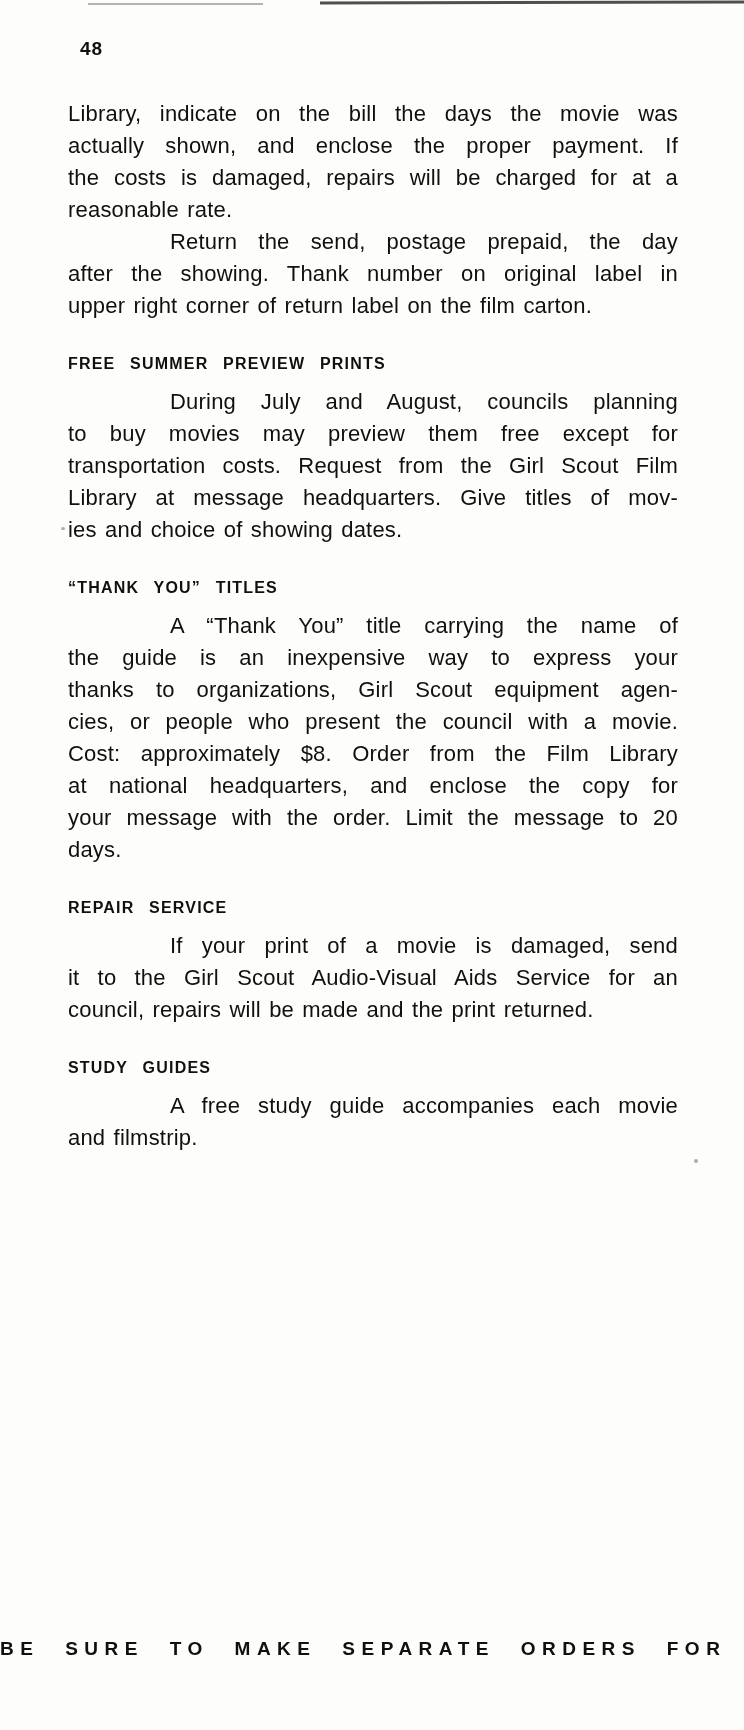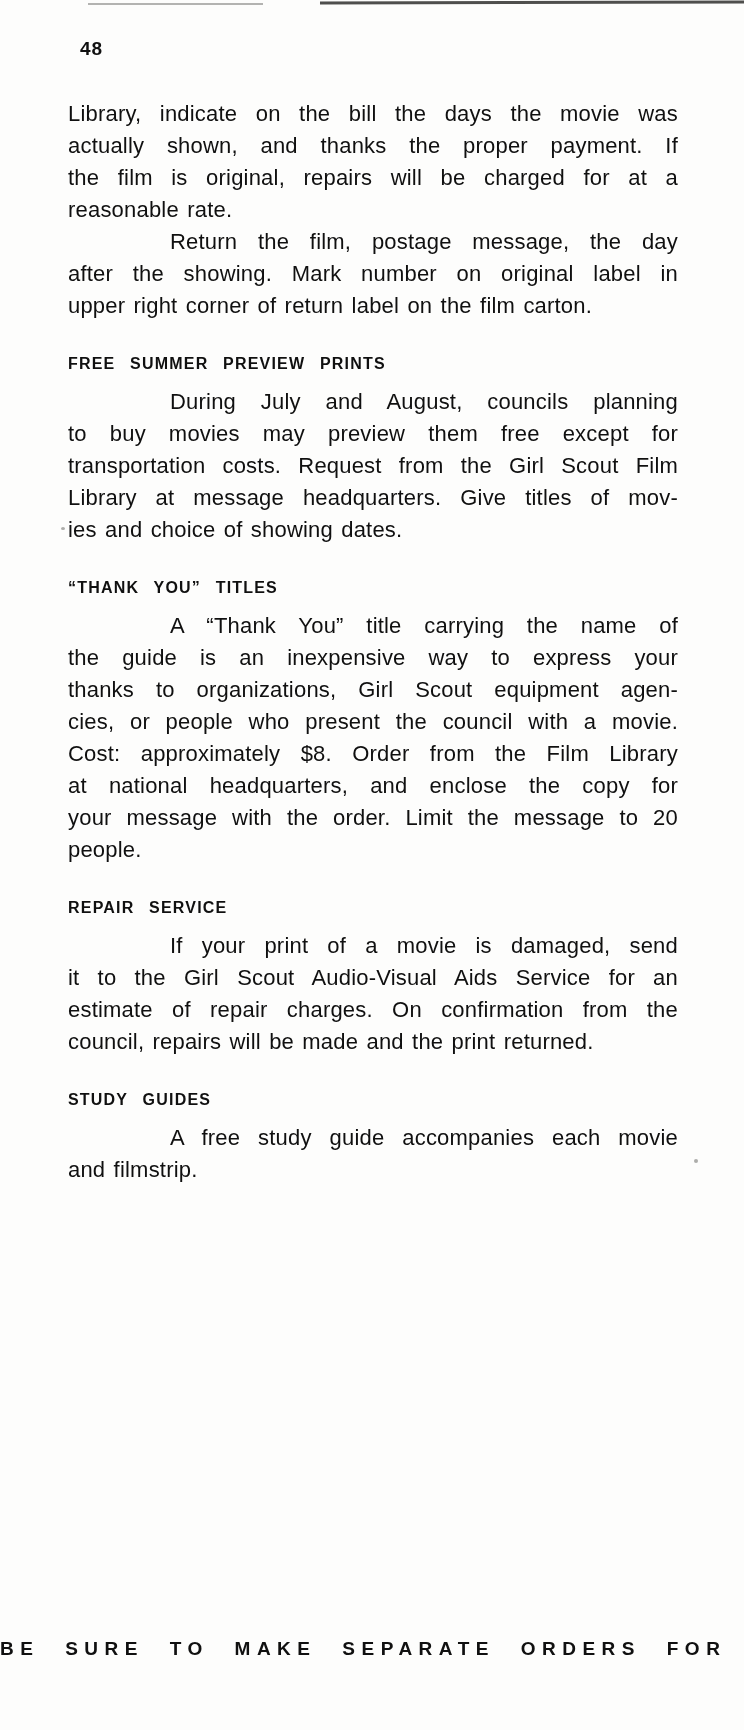--- a/index.html
+++ b/index.html
@@ -75,53 +75,52 @@
   <div class="scan-line seg1"></div>
   <div class="scan-line seg2"></div>
   <div class="speck a"></div>
   <div class="speck b"></div>
 
   <div class="pageno">48</div>
 
   <main class="body-col">
       <div class="para">
         <div class="line">Library, indicate on the bill the days the movie was</div>
-        <div class="line">actually shown, and thanks the proper payment. If</div>
-        <div class="line">the film is original, repairs will be charged for at a</div>
+        <div class="line">actually shown, and enclose the proper payment. If</div>
+        <div class="line">the costs is damaged, repairs will be charged for at a</div>
         <div class="line last">reasonable rate.</div>
       </div>
       <div class="para">
-        <div class="line indent">Return the film, postage message, the day</div>
-        <div class="line">after the showing. Mark number on original label in</div>
+        <div class="line indent">Return the send, postage prepaid, the day</div>
+        <div class="line">after the showing. Thank number on original label in</div>
         <div class="line last">upper right corner of return label on the film carton.</div>
       </div>
       <div class="heading">FREE SUMMER PREVIEW PRINTS</div>
       <div class="para">
         <div class="line indent">During July and August, councils planning</div>
         <div class="line">to buy movies may preview them free except for</div>
         <div class="line">transportation costs. Request from the Girl Scout Film</div>
         <div class="line">Library at message headquarters. Give titles of mov-</div>
         <div class="line last">ies and choice of showing dates.</div>
       </div>
       <div class="heading">“THANK YOU” TITLES</div>
       <div class="para">
         <div class="line indent">A “Thank You” title carrying the name of</div>
         <div class="line">the guide is an inexpensive way to express your</div>
         <div class="line">thanks to organizations, Girl Scout equipment agen-</div>
         <div class="line">cies, or people who present the council with a movie.</div>
         <div class="line">Cost: approximately $8. Order from the Film Library</div>
         <div class="line">at national headquarters, and enclose the copy for</div>
         <div class="line">your message with the order. Limit the message to 20</div>
-        <div class="line last">people.</div>
+        <div class="line last">days.</div>
       </div>
       <div class="heading">REPAIR SERVICE</div>
       <div class="para">
         <div class="line indent">If your print of a movie is damaged, send</div>
         <div class="line">it to the Girl Scout Audio-Visual Aids Service for an</div>
-        <div class="line">estimate of repair charges. On confirmation from the</div>
         <div class="line last">council, repairs will be made and the print returned.</div>
       </div>
       <div class="heading">STUDY GUIDES</div>
       <div class="para">
         <div class="line indent">A free study guide accompanies each movie</div>
         <div class="line last">and filmstrip.</div>
       </div>
     </main>
 
   <div class="footer-line">BE SURE TO MAKE SEPARATE ORDERS FOR</div>

